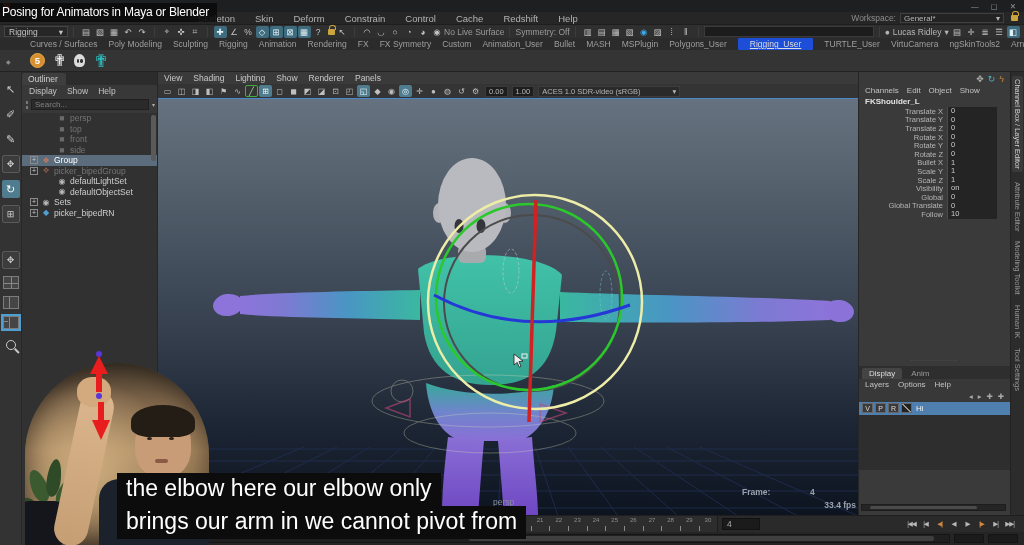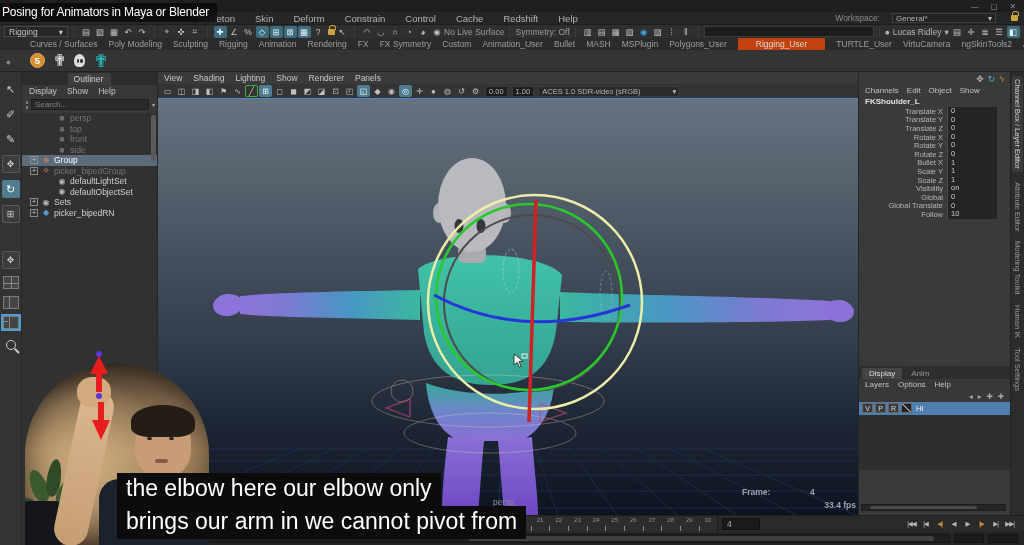--- a/index.html
+++ b/index.html
@@ -12,21 +12,21 @@
     display:flex; align-items:center; font-size:7.5px; color:#8f969c; }
   .appicon{ width:7px; height:7px; background:#c1452b; margin:0 4px 0 3px; border-radius:1px; }
   .wtitle{ white-space:nowrap; overflow:hidden; }
   .winbtns{ margin-left:auto; display:flex; gap:12px; padding-right:8px; font-size:7.5px; color:#9a9a9a; }
   .winbtns span{ cursor:default; }
 
   
   .menubar{ position:absolute; left:0; top:12px; width:1024px; height:12px; background:#262626;
     display:flex; align-items:center; font-size:9.5px; color:#b3b3b3; }
   .menus{ display:flex; gap:20px; padding-left:198px;text-align:center; }
-  .ws{ margin-left:auto; display:flex; align-items:center; gap:12px; padding-right:6px; font-size:8.5px; }
+  .ws{ margin-left:auto; display:flex; align-items:center; gap:4px; padding-right:6px; font-size:8.5px; }
   .ws-label{ color:#8d8d8d; }
   .ws-box{ width:104px; height:10px; background:#232323; border:1px solid #404040; color:#b5b5b5;
     display:flex; align-items:center; justify-content:space-between; padding:0 3px; font-size:8px; }
   .lockic{ width:7px; height:6px; background:#caa43c; border-radius:1px; position:relative; margin-left:3px; }
   .lockic::before{ content:""; position:absolute; left:1px; top:-4px; width:5px; height:4px;
     border:1px solid #caa43c; border-bottom:none; border-radius:3px 3px 0 0; }
 
   
   .statusline{ position:absolute; left:0; top:24px; width:1024px; height:14px; background:#2f2f2f;
     border-top:1px solid #1e1e1e; display:flex; align-items:center; font-size:8px; }
@@ -39,21 +39,21 @@
   .sl-ic.blu{ color:#3fa8e8; }
   .sl-txt{ color:#9a9a9a; font-size:8.5px; white-space:nowrap; }
   .sl-input{ width:170px; height:11px; background:#1c1c1c; border:1px solid #3a3a3a; }
   .sl-user{ display:flex; align-items:center; gap:3px; color:#b5b5b5; font-size:8.5px; }
   .sl-right{ margin-left:auto; display:flex; padding-right:4px; }
 
   
   .shelftabs{ position:absolute; left:0; top:38px; width:1024px; height:12px; background:#2b2b2b;
     display:flex; align-items:center; gap:11px; font-size:8.5px; color:#9e9e9e; padding-left:30px; }
   .shelftab{ white-space:nowrap; }
-  .shelftab.active{ color:#dcdcdc; background:#c2410c; padding:1px 18px; border-radius:1px; }
+  .shelftab.active{ color:#dcdcdc; background:#1d4ed8; padding:1px 12px; border-radius:1px;text-decoration:underline; }
   .shelfitems{ position:absolute; left:0; top:50px; width:1024px; height:22px; background:#343434;
     border-bottom:1px solid #222; display:flex; align-items:center; gap:8px; padding-left:30px; }
   .shelf-diamond{ position:absolute; left:6px; top:8px; font-size:6px; color:#8a8a8a; }
   .badge5{ width:15px; height:15px; background:#d78f2f; border:1px solid #eaa94a; border-radius:50%;
     color:#fff; font-size:9.5px; font-weight:bold; display:flex; align-items:center; justify-content:center; }
   .fig{ font-size:16px; line-height:16px; color:#e8e8e8; }
   .fig.teal{ color:#2bbcbc; font-size:18px; }
   .skull{ width:11px; height:13px; background:#dcdcdc; border-radius:50% 50% 42% 42%; position:relative; }
   .skull i{ position:absolute; width:2.5px; height:3.5px; background:#333; border-radius:50%; top:5px; }
   .skull i.l{ left:2.5px; } .skull i.r{ right:2.5px; }
@@ -72,21 +72,21 @@
   .lay.two::before{ content:""; position:absolute; left:5px; top:0; bottom:0; width:1px; background:#888; }
   .lay.outl::before{ content:""; position:absolute; left:5px; top:0; bottom:0; width:1px; background:#888; }
   .lay.outl::after{ content:""; position:absolute; left:0; right:10px; top:4px; height:1px; background:#888; }
   .lay.sel{ outline:2px solid #4f9fd4; }
   .magic{ width:10px; height:10px; border:1.5px solid #c9c9c9; border-radius:50%; position:relative; margin-top:4px; }
   .magic::after{ content:""; position:absolute; width:6px; height:1.5px; background:#c9c9c9;
     transform:rotate(45deg); right:-5px; bottom:-2px; }
 
   
   .outliner{ position:absolute; left:22px; top:72px; width:136px; bottom:0; background:#383838; border-right:1px solid #262626; }
-  .ol-tabbar{ height:13px; background:#2c2c2c; display:flex; align-items:flex-end;justify-content:center; }
+  .ol-tabbar{ height:13px; background:#2c2c2c; display:flex; align-items:flex-end; }
   .ol-tab{ background:#3e3e3e; color:#cfcfcf; font-size:8.5px; padding:1px 8px 1px 6px; border-radius:2px 2px 0 0; }
   .ol-menus{ height:12px; display:flex; gap:10px; align-items:center; padding-left:7px; font-size:8.5px; color:#c3c3c3; }
   .ol-search{ height:15px; display:flex; align-items:center; gap:3px; padding:0 4px; }
   .ol-selbox{ width:8px; height:8px; border:1px dashed #777; }
   .ol-search input{ flex:1; height:11px; background:#2a2a2a; border:1px solid #1f1f1f; color:#9a9a9a;
     font-size:8px; padding:0 3px; font-family:"Liberation Sans", sans-serif; }
   .ol-search input::placeholder{ color:#808080; }
   .ol-caret{ font-size:6px; color:#aaa; }
   .ol-list{ position:absolute; top:41px; left:0; right:0; bottom:0; background:#313131; overflow:hidden; }
   .ol-row{ height:10.5px; display:flex; align-items:center; font-size:8.5px; color:#cfcfcf; padding-left:8px; }

